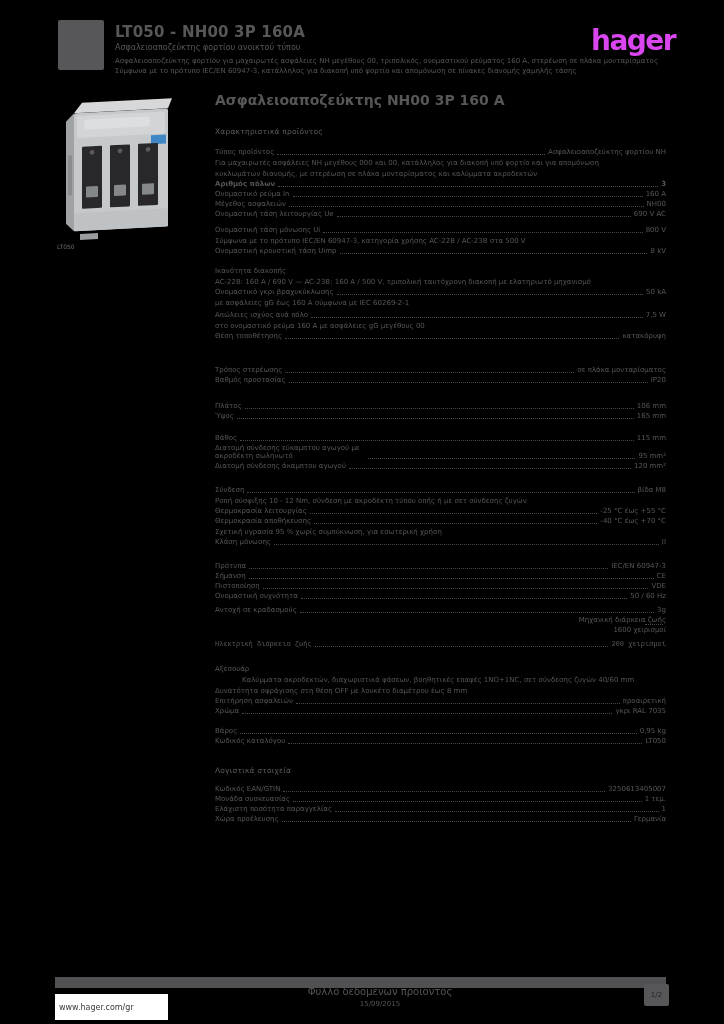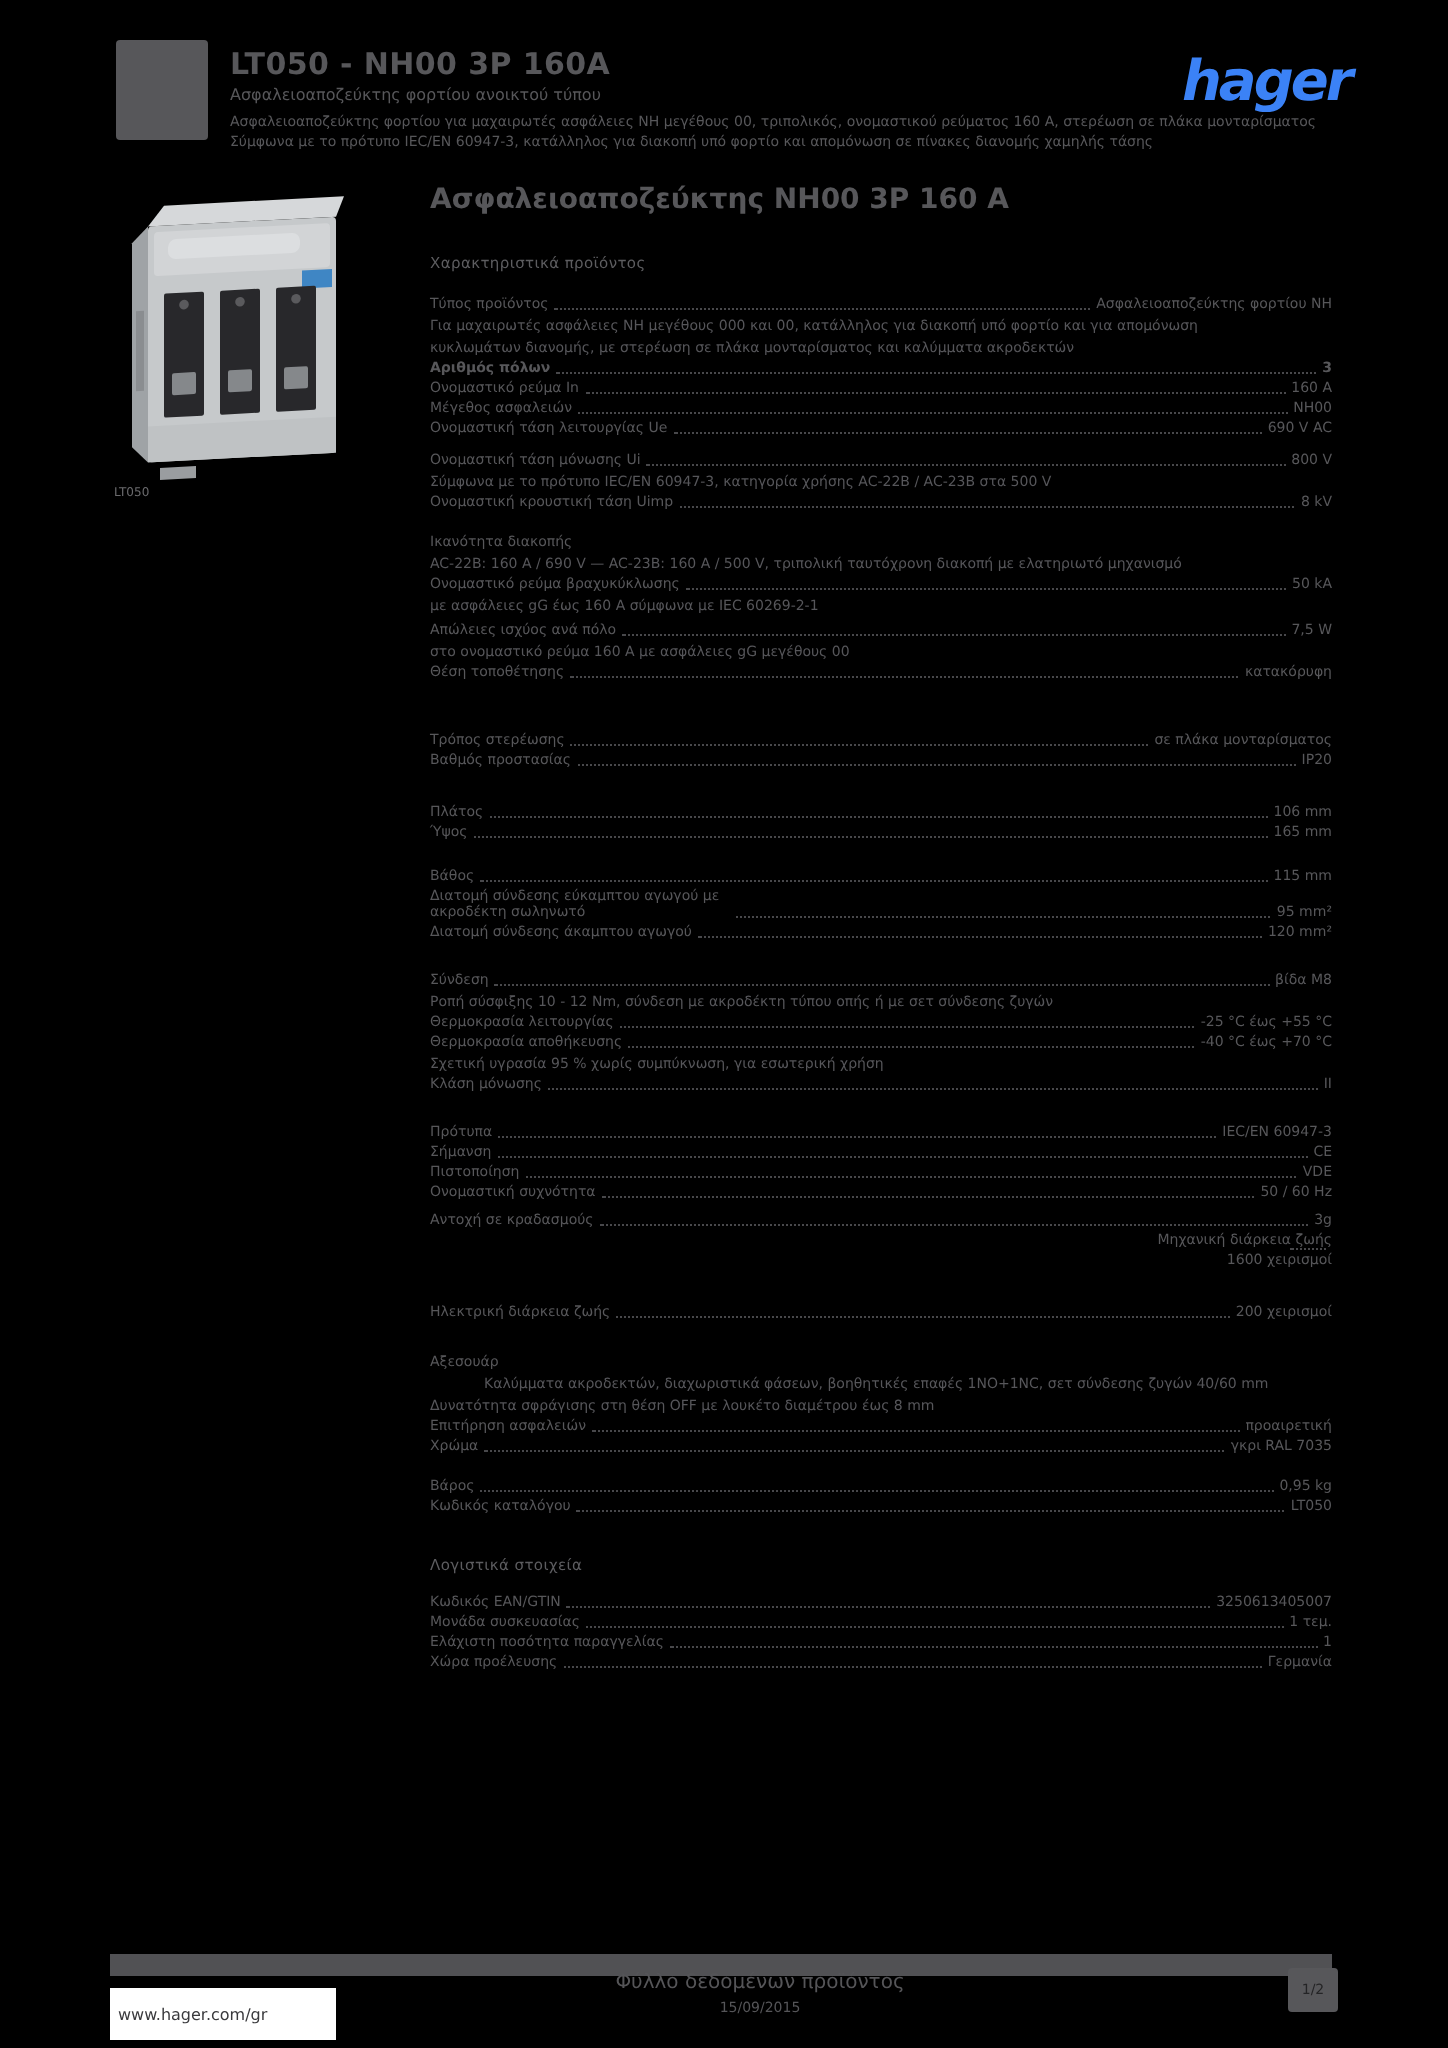--- a/index.html
+++ b/index.html
@@ -5,21 +5,21 @@
   html,body{margin:0;padding:0}
   body{width:724px;height:1024px;background:#000;position:relative;overflow:hidden;
        font-family:"DejaVu Sans","Liberation Sans",sans-serif;color:#57575a}
   .abs{position:absolute}
   
   .hdr-mark{left:58px;top:20px;width:46px;height:50px;background:#57575a;border-radius:2px}
   .hdr-title{left:115px;top:23px;font-size:15px;font-weight:bold;letter-spacing:.2px;white-space:nowrap}
   .hdr-sub{left:115px;top:43px;font-size:8px;white-space:nowrap}
   .hdr-desc1{left:115px;top:57px;width:551px;font-size:7px;line-height:9px;white-space:nowrap;overflow:hidden}
   .hdr-desc2{left:115px;top:67px;width:500px;font-size:7px;line-height:9px;white-space:nowrap;overflow:hidden}
-  .logo{left:591px;top:24px;font-size:28px;font-weight:bold;color:#3b82f6;letter-spacing:-1.5px;font-style:italic}
+  .logo{left:591px;top:24px;font-size:28px;font-weight:bold;color:#d946ef;letter-spacing:-1.5px;}
   
   .prod{left:60px;top:90px;width:118px;height:150px}
   .prod-cap{left:57px;top:243px;font-size:6px;color:#6a6a6d}
   
   .page-title{left:215px;top:92px;font-size:14px;font-weight:bold;white-space:nowrap}
   .spec-col{left:215px;top:126px;width:451px}
   .trow{display:flex;flex-wrap:wrap;align-items:flex-end;font-size:7px;line-height:8px;margin-top:2px}
   .trow .lbl{white-space:nowrap}
   .trow.twolinelabel .lbl{white-space:normal;max-width:150px}
   .leader{flex:1;border-bottom:1px dotted #48484b;margin:0 3px 1px 3px;min-width:18px;height:1px}
@@ -149,21 +149,21 @@
       <span class="lbl">Ικανότητα διακοπής</span>
 
     </div>
 
     <div class="trow" style="margin-top: 2px;">
 
       <div class="full">AC-22B: 160 A / 690 V — AC-23B: 160 A / 500 V, τριπολική ταυτόχρονη διακοπή με ελατηριωτό μηχανισμό</div>
     </div>
 
     <div class="trow" style="margin-top: 2px;">
-      <span class="lbl">Ονομαστικό ρεύμα βραχυκύκλωσης</span>
+      <span class="lbl">Ονομαστικό γκρι βραχυκύκλωσης</span>
       <span class="leader"></span>
       <span class="val">50 kA</span>
 
     </div>
 
     <div class="trow" style="margin-top: 2px;">
 
       <div class="full">με ασφάλειες gG έως 160 A σύμφωνα με IEC 60269-2-1</div>
     </div>
 
@@ -308,21 +308,21 @@
 
     </div>
 
     <div class="trow" style="margin-top: 2px; flex-direction: column;">
       <span class="lbl">Μηχανική διάρκεια ζωής</span>
       <span class="leader"></span>
       <span class="val">1600 χειρισμοί</span>
 
     </div>
 
-    <div class="trow" style="margin-top: 18px;">
+    <div class="trow" style="margin-top: 6px; font-family: Liberation Mono, monospace;">
       <span class="lbl">Ηλεκτρική διάρκεια ζωής</span>
       <span class="leader"></span>
       <span class="val">200 χειρισμοί</span>
 
     </div>
 
     <div class="trow" style="margin-top: 17px;">
       <span class="lbl">Αξεσουάρ</span>
 
     </div>

